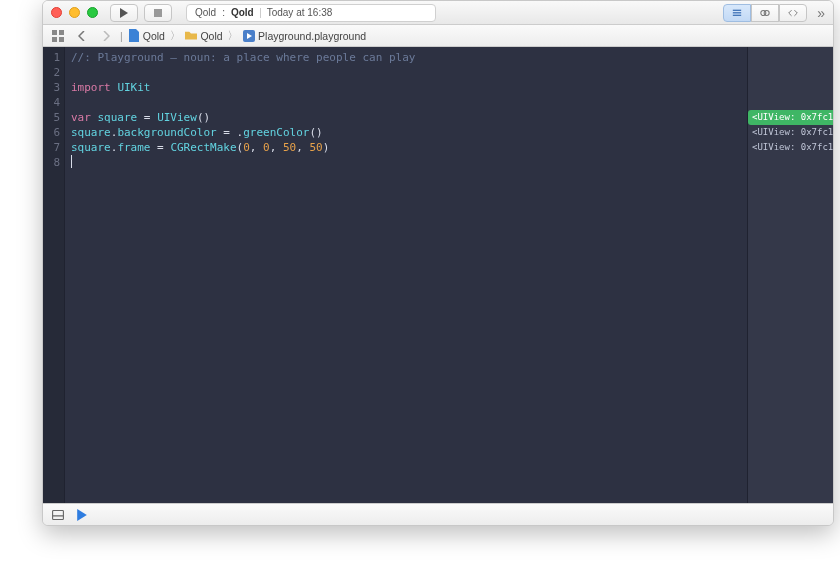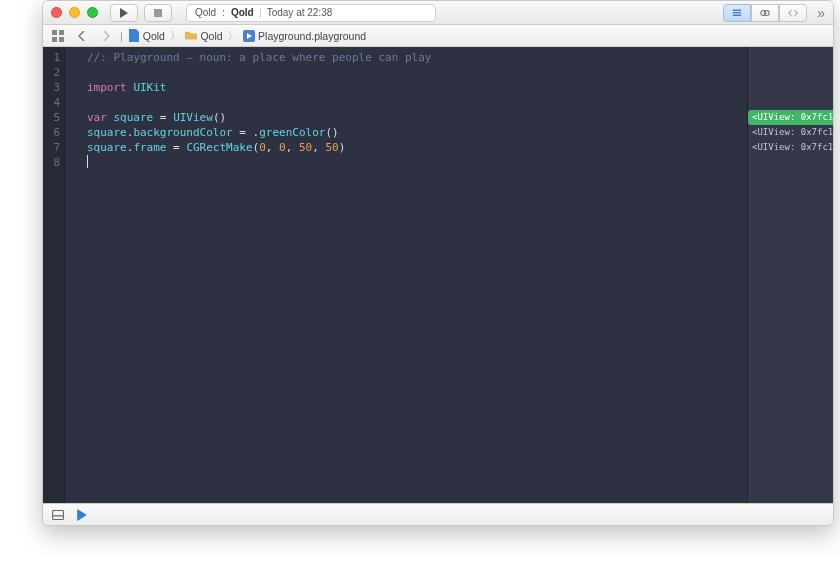--- a/index.html
+++ b/index.html
@@ -111,21 +111,20 @@
     border-right:1px solid #1f2230;
   }
   .code {
     flex:1;
     font-family: Menlo, Monaco, Consolas, monospace;
     font-size:11px;
     line-height:15px;
     color:#d8dce8;
     padding:3px 6px;
     white-space:pre;
-    margin-left:16px;
   }
   .c-comment { color:#6b7a99; }
   .c-keyword { color:#d97aa6; }
   .c-type    { color:#62d3e0; }
   .c-var     { color:#62d3e0; }
   .c-prop    { color:#62d3e0; }
   .c-func    { color:#62d3e0; }
   .c-num     { color:#e8a24a; }
   .c-punc    { color:#d8dce8; }
   .cursor {
@@ -189,21 +188,21 @@
     <div class="tb-btn">
       <svg viewBox="0 0 10 10">
           <rect x="1" y="1" width="8" height="8" fill="#999"></rect>
         </svg>
     </div>
     <div class="status">
       <span>Qold</span>
         <span>:</span>
       <strong>Qold</strong>
       <span class="sep"></span>
-      <span>Today at 22:38</span>
+      <span>Today at 16:38</span>
     </div>
     <div class="tb-spacer"></div>
     <div class="tb-group">
       <div class="tb-btn active">
         <svg viewBox="0 0 12 10">
             <rect x="1" y="1" width="10" height="1.5" fill="#3b6fb5"></rect>
             <rect x="1" y="4" width="10" height="1.5" fill="#3b6fb5"></rect>
             <rect x="1" y="7" width="10" height="1.5" fill="#3b6fb5"></rect>
           </svg>
       </div>

